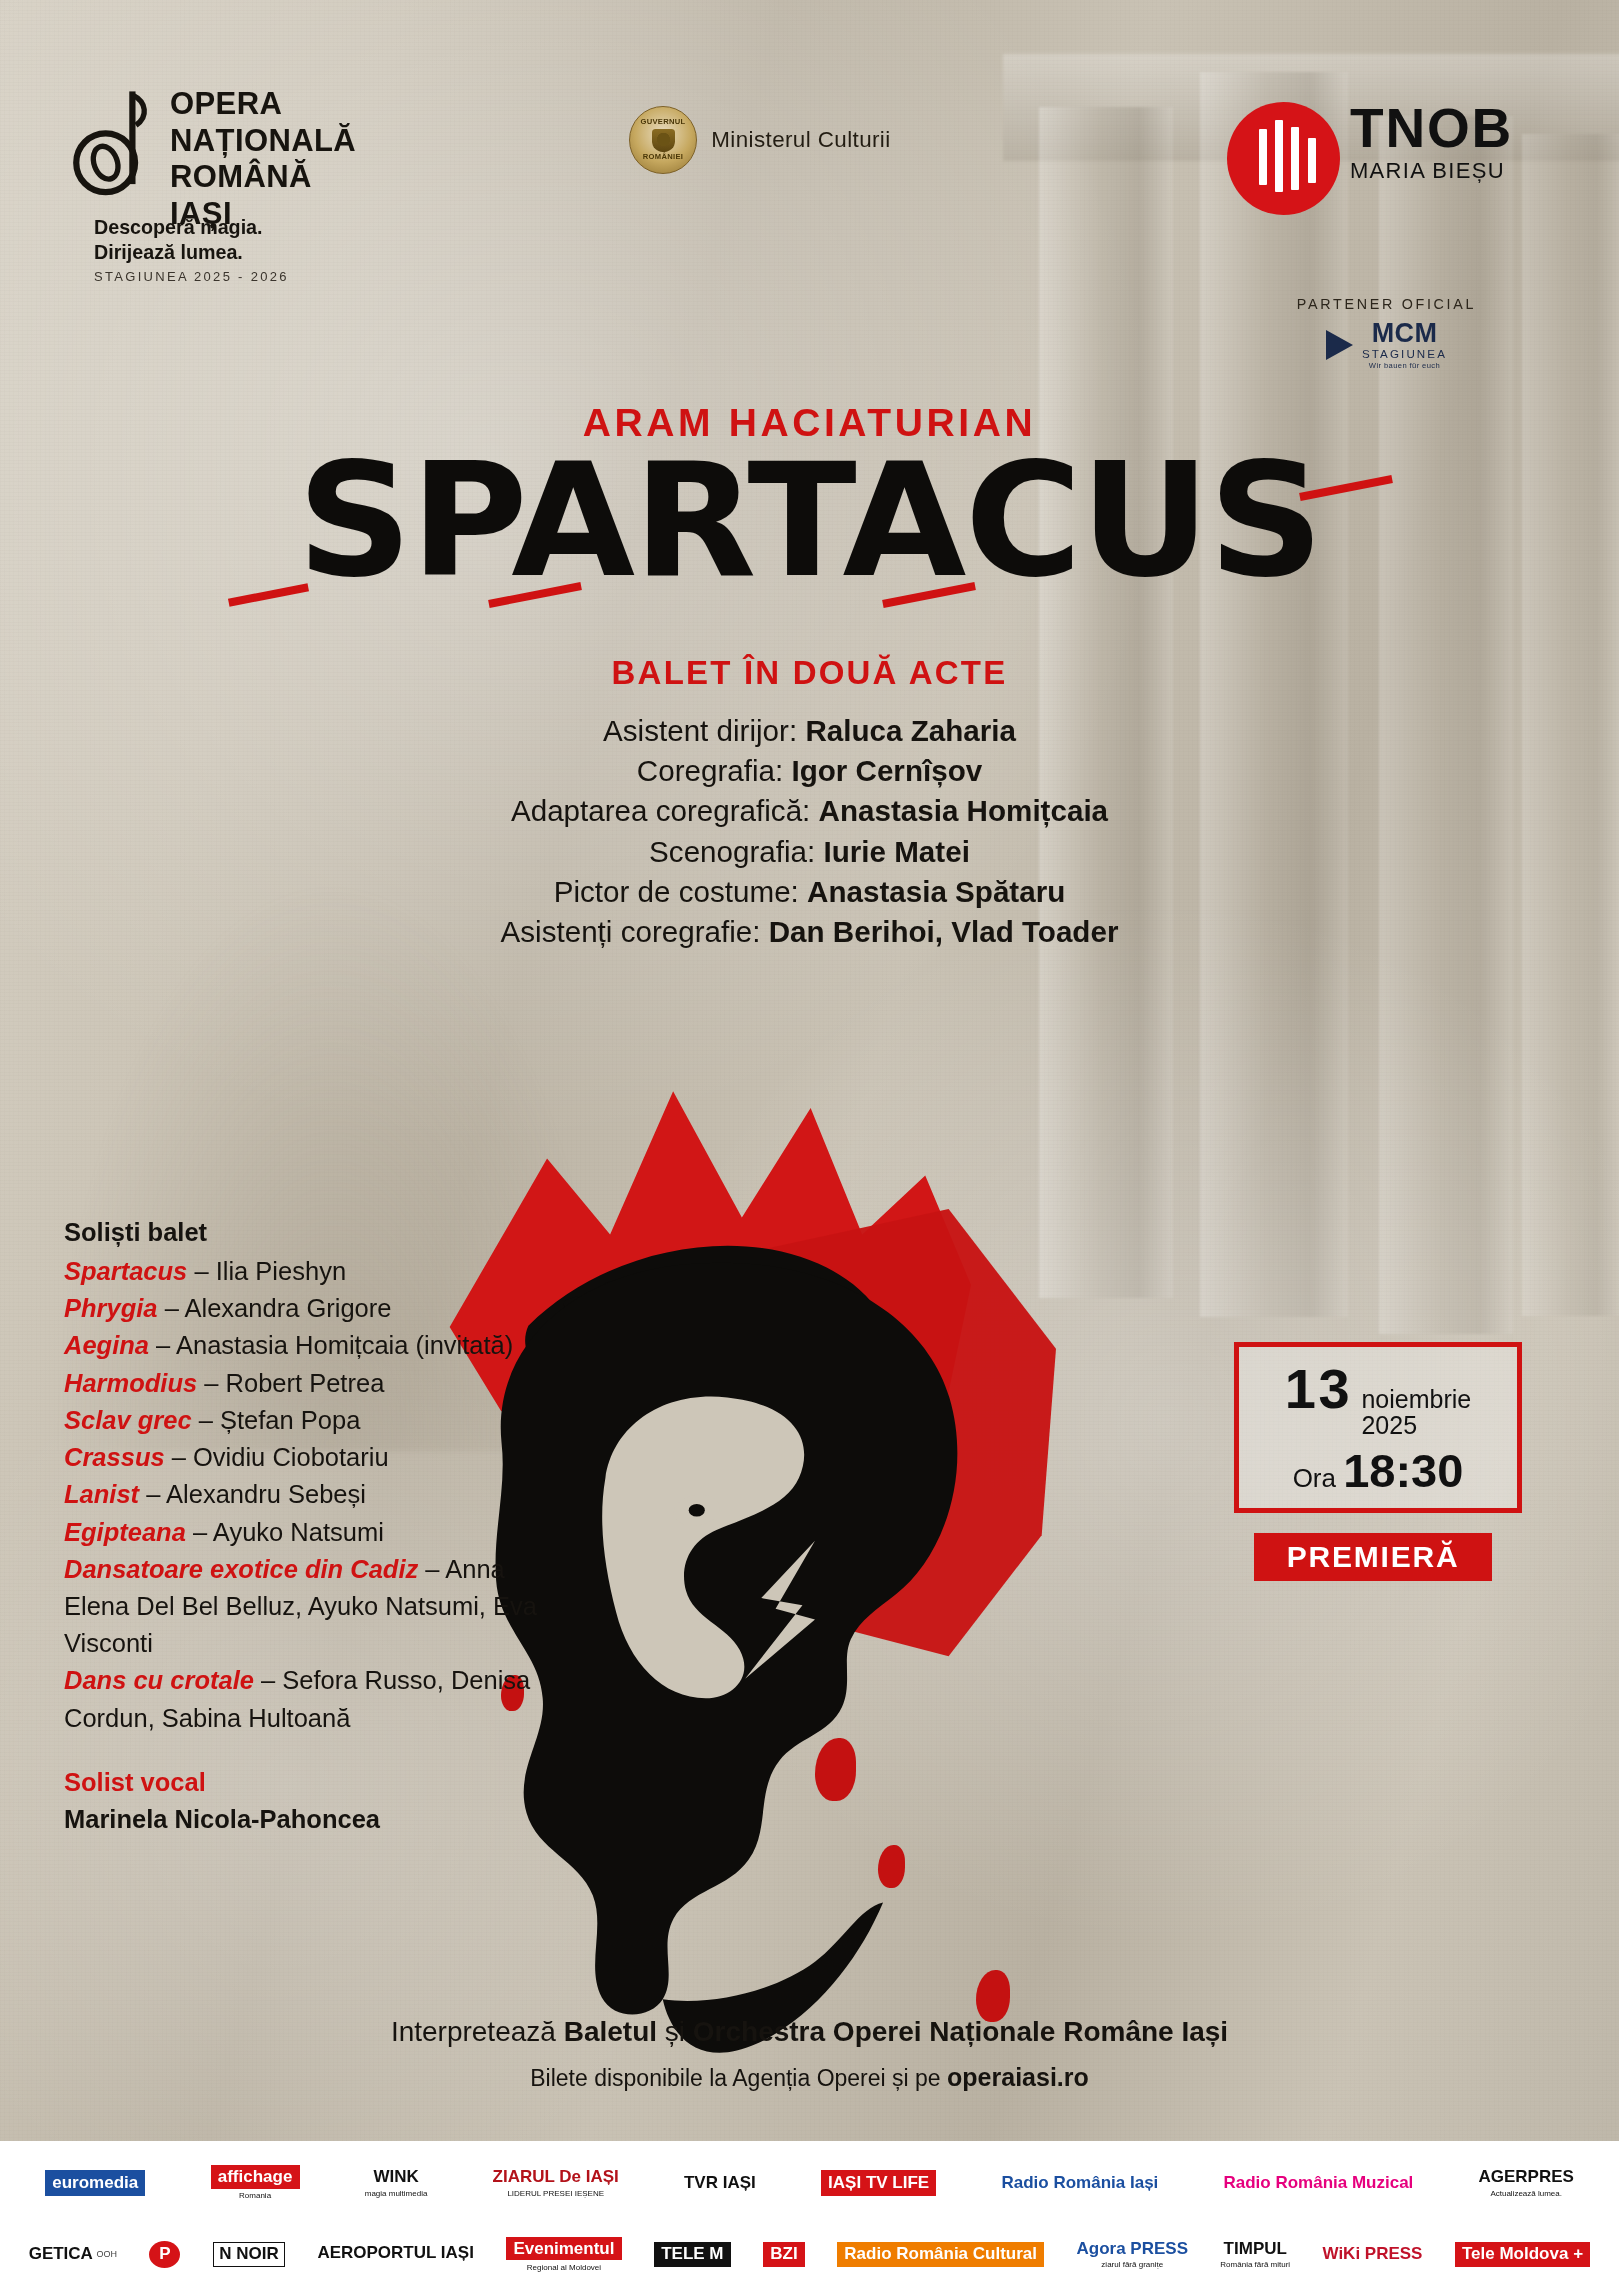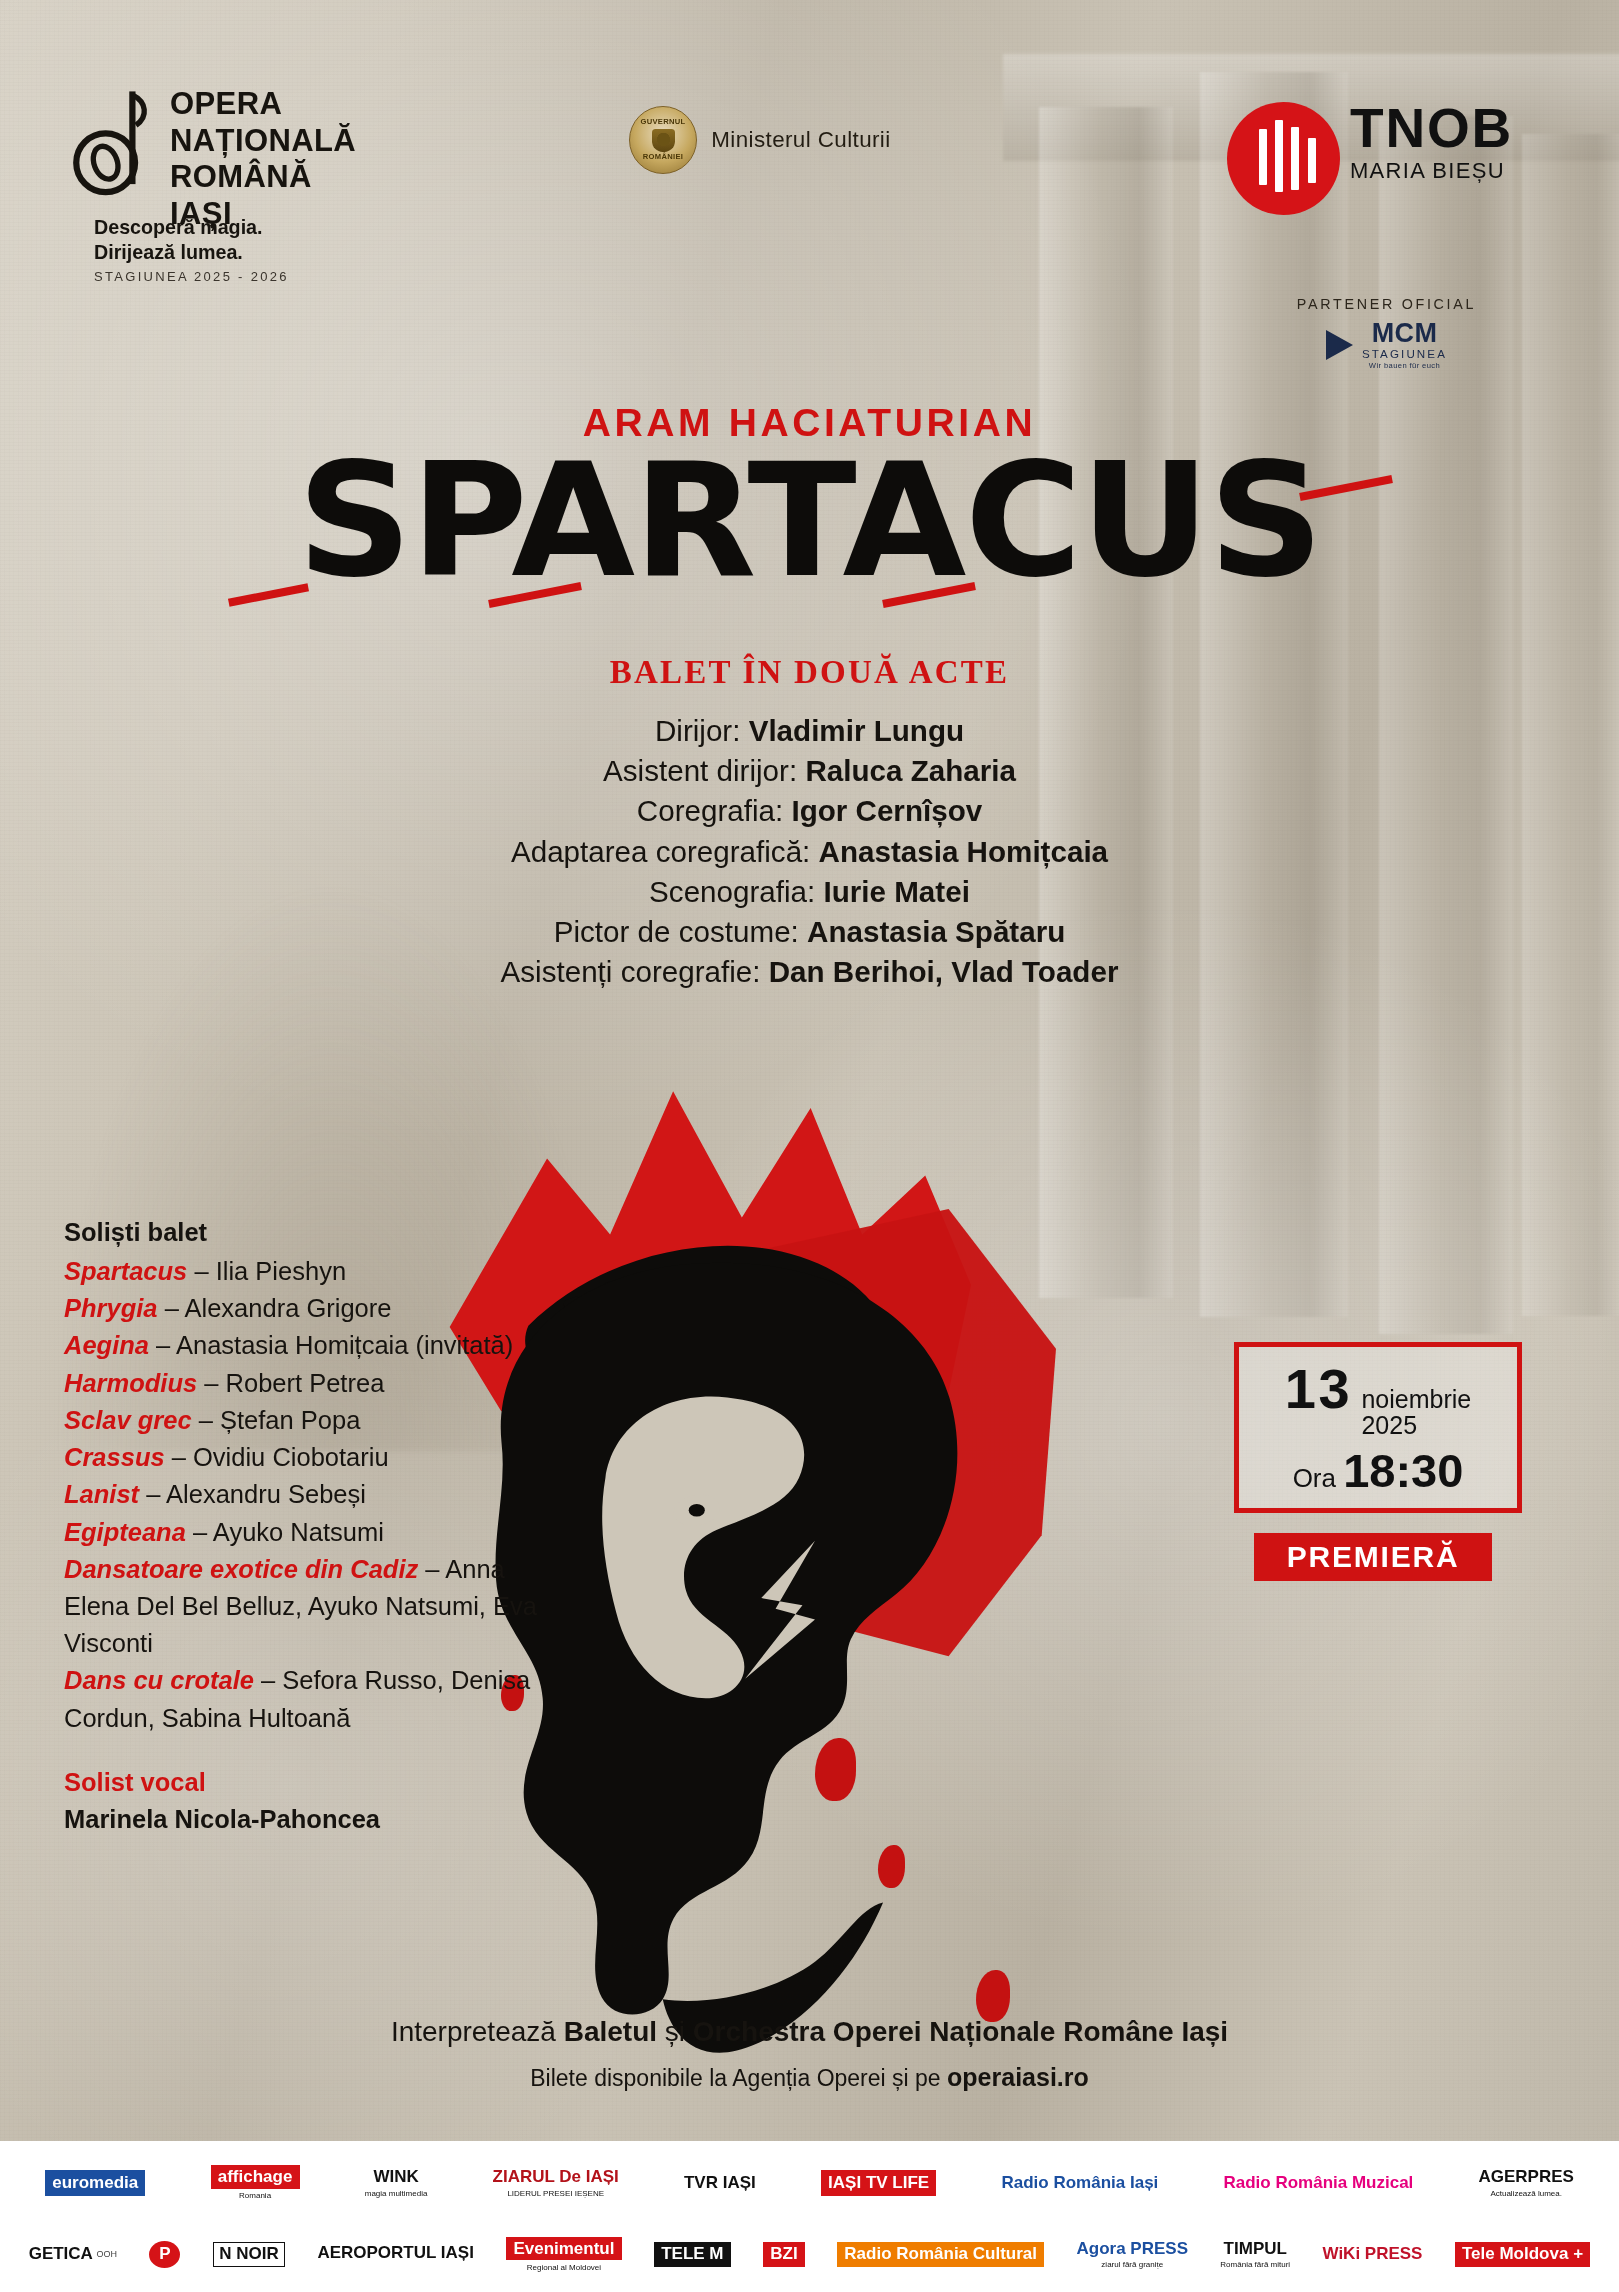--- a/index.html
+++ b/index.html
@@ -101,21 +101,21 @@
     transform:scaleX(1.02);
   }
   .slash{position:absolute;background:#cf1212;height:8px;transform:rotate(-11deg);}
   .s-a{left:228px;top:591px;width:81px;}
   .s-b{left:488px;top:591px;width:94px;}
   .s-c{left:882px;top:591px;width:94px;}
   .s-d{left:1299px;top:484px;width:94px;}
 
   .subtitle{
     position:absolute;left:0;right:0;top:654px;text-align:center;
-    font-weight:bold;font-size:33px;letter-spacing:2.2px;color:#cf1212;font-family:Liberation Serif, serif;
+    font-weight:bold;font-size:33px;letter-spacing:2.2px;color:#cf1212;
   }
 
   .credits{
     position:absolute;left:0;right:0;top:711px;text-align:center;
     font-size:29.6px;line-height:1.36;color:#16130f;
   }
   .credits b{font-weight:bold;}
 
   
   .art{position:absolute;left:394px;top:1057px;width:842px;height:1057px;}
@@ -272,21 +272,20 @@
     <div class="title">SPARTACUS</div>
   </div>
   <div class="slash s-a"></div>
   <div class="slash s-b"></div>
   <div class="slash s-c"></div>
   <div class="slash s-d"></div>
 
   <div class="subtitle">BALET ÎN DOUĂ ACTE</div>
 
   <div class="credits">
-    <div><span>Dirijor: </span><b>Vladimir Lungu</b></div>
     <div><span>Asistent dirijor: </span><b>Raluca Zaharia</b></div>
     <div><span>Coregrafia: </span><b>Igor Cernîșov</b></div>
     <div><span>Adaptarea coregrafică: </span><b>Anastasia Homițcaia</b></div>
     <div><span>Scenografia: </span><b>Iurie Matei</b></div>
     <div><span>Pictor de costume: </span><b>Anastasia Spătaru</b></div>
     <div><span>Asistenți coregrafie: </span><b>Dan Berihoi, Vlad Toader</b></div>
   </div>
 
   <div class="art">
     <div class="plume"></div>

